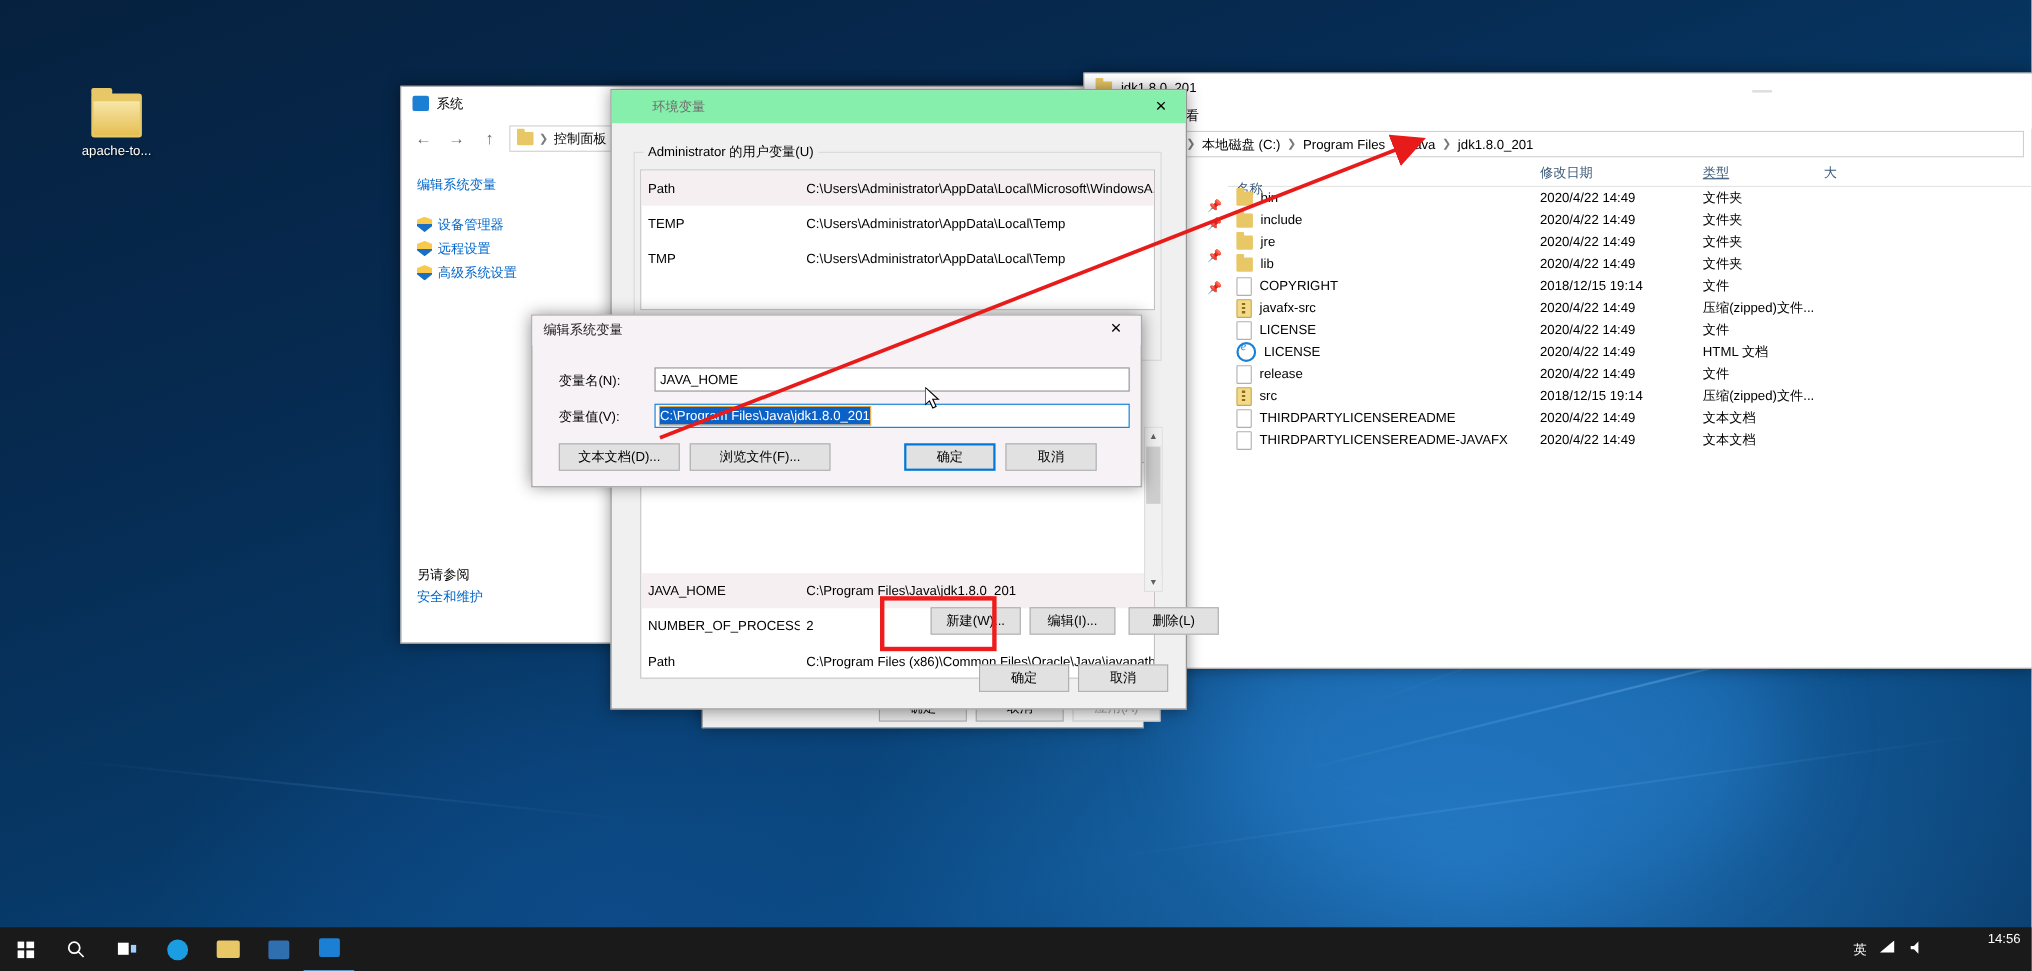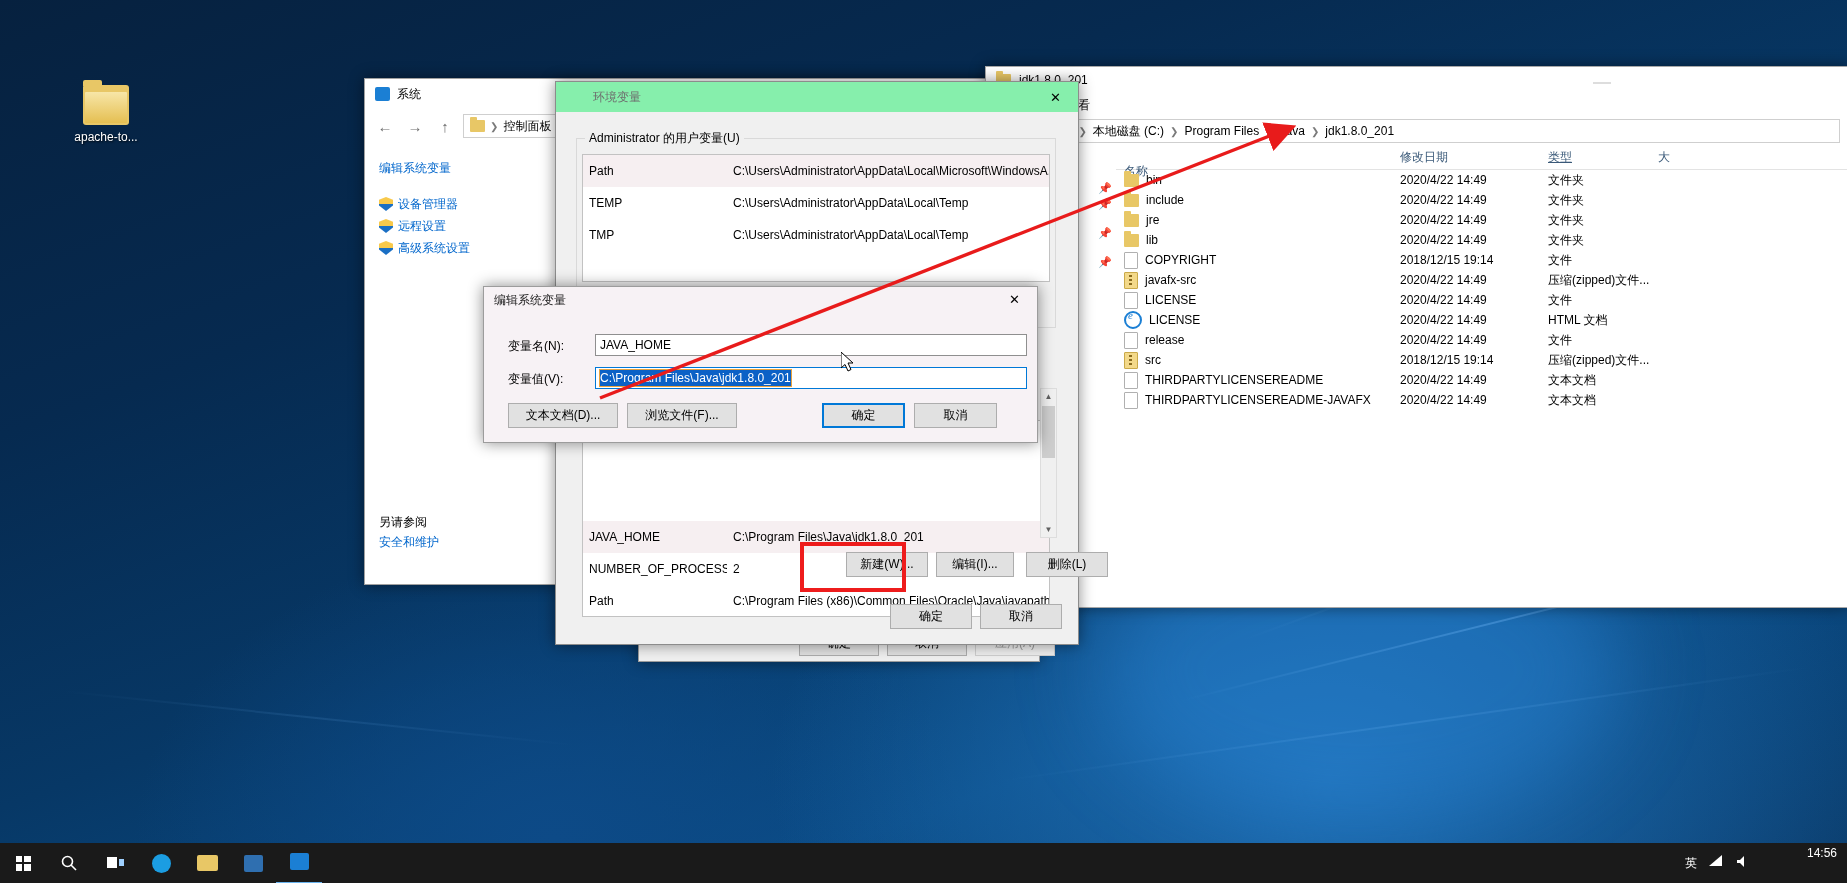--- a/index.html
+++ b/index.html
@@ -408,21 +408,21 @@
   </div>
   <span class="fld-label" style="left:24px;top:51px;">变量名(N):</span>
   <div class="fld" style="left:111px;top:47px;width:432px;">JAVA_HOME</div>
 
   <span class="fld-label" style="left:24px;top:84px;">变量值(V):</span>
   <div class="fld focused" style="left:111px;top:80px;width:432px;">
     <span class="sel-text">C:\Program Files\Java\jdk1.8.0_201</span>
   </div>
 
   <button class="btn" style="position:absolute;left:24px;top:116px;width:110px;">文本文档(D)...</button>
-  <button class="btn" style="position:absolute;left:143px;top:116px;width:110px;">浏览文件(F)...</button>
+  <button class="btn" style="position:absolute;left:143px;top:116px;width:128px;">浏览文件(F)...</button>
   <button class="btn primary" style="position:absolute;left:338px;top:116px;width:83px;">确定</button>
   <button class="btn" style="position:absolute;left:430px;top:116px;width:83px;">取消</button>
 </div>
 
 <svg id="redArrow" width="1847" height="883">
   <defs>
     <marker id="ah" markerWidth="9" markerHeight="9" refX="7" refY="4.5" orient="auto">
       <polygon points="0,0 9,4.5 0,9" fill="#e81b1b"></polygon>
     </marker>
   </defs>

